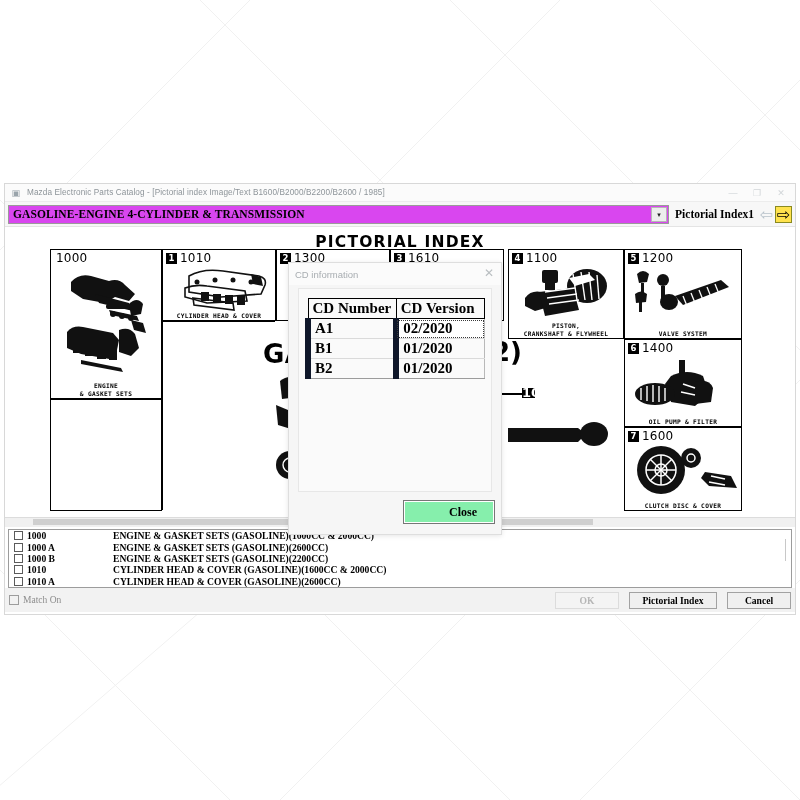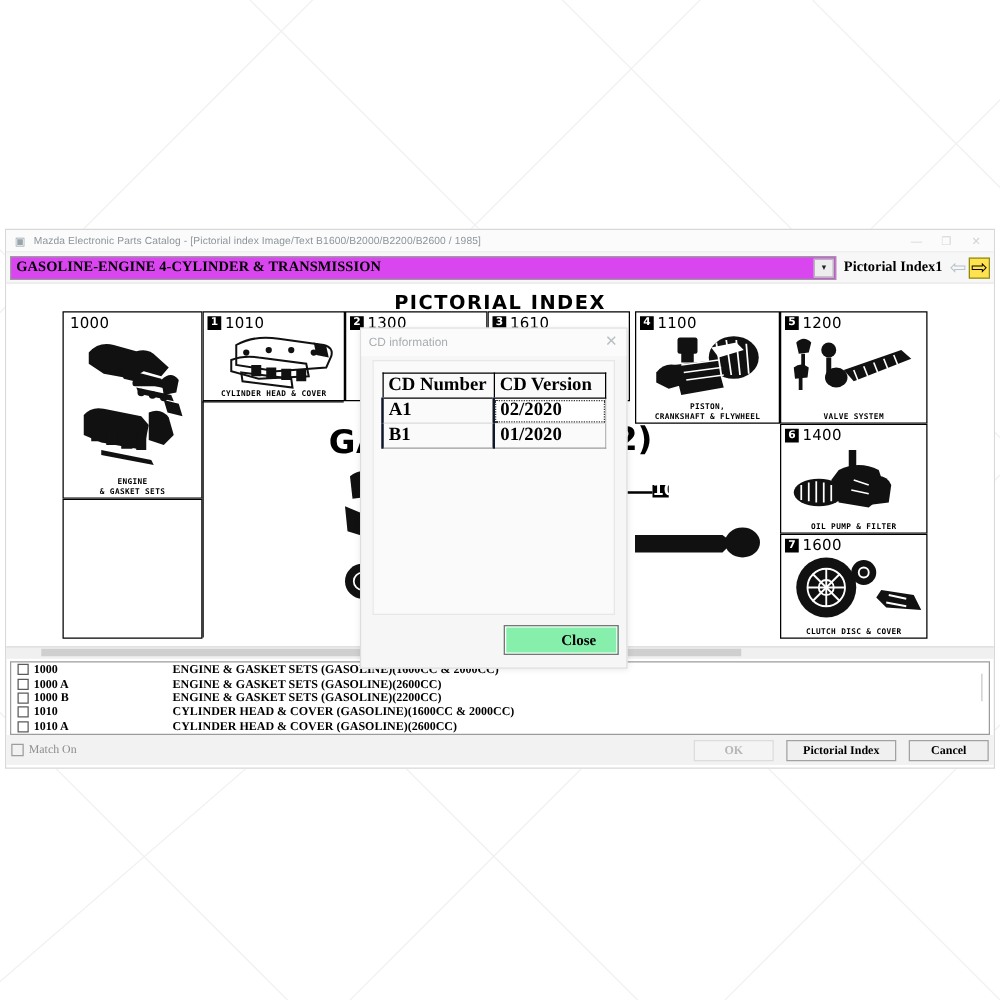--- a/index.html
+++ b/index.html
@@ -188,21 +188,21 @@
     height: 11.4px;
     font-family: "Liberation Serif", serif;
     font-weight: bold; font-size: 9.6px; color: #000;
   }
   .list-row .cb {
     width: 7px; height: 7px;
     border: 1px solid #5b5b5b; background: #fff;
     margin-left: 5px; margin-right: 4px; flex: none;
   }
   .list-row .num { width: 86px; flex: none; white-space: nowrap; }
-  .list-row .desc { white-space: nowrap; margin-left: 25px; }
+  .list-row .desc { white-space: nowrap; }
   #list-vscroll {
     position: absolute; right: 1px; top: 1px; bottom: 1px; width: 9px;
     background: #ffffff;
   }
   #list-vscroll .bar { position:absolute; left:4px; top:8px; width:1px; height:22px; background:#c8c8c8; }
 
   
   #bottom-bar {
     display: flex; align-items: center;
     height: 20px; padding: 2px 4px;
@@ -270,21 +270,21 @@
     font-family: "Liberation Serif", serif;
     font-weight: bold; font-size: 15px; color: #000;
     text-align: left; padding: 1px 0 1px 4px;
     height: 15px;
   }
   #cd-table th {
     border: 1px solid #000;
     background: #fafafa;
   }
   #cd-table td {
-    border-left: 2px solid #0f172a;
+    border-left: 6px solid #0f172a;
     border-right: 1px solid #b9b9b9;
     border-bottom: 1px solid #dadada;
     background: #fafafa;
   }
   #cd-table tr:last-child td { border-bottom: 1px solid #9c9c9c; }
   #cd-table td.focused { outline: 1px dotted #3a3a3a; outline-offset: -2px; background:#ffffff; }
   #cd-close-btn {
     position: absolute; right: 6px; bottom: 10px;
     width: 62px; height: 22px;
     display: flex; align-items: center; justify-content: center;
@@ -614,17 +614,21 @@
       </thead>
       <tbody id="cd-tbody">
           <tr>
             <td>A1</td>
             <td class="focused">02/2020</td>
           </tr>
           <tr>
             <td>B1</td>
             <td>01/2020</td>
           </tr>
+          <tr>
+            <td>B2</td>
+            <td>01/2020</td>
+          </tr>
         </tbody>
     </table>
   </div>
   <div id="cd-close-btn">Close</div>
 </div>
 
 </body></html>

